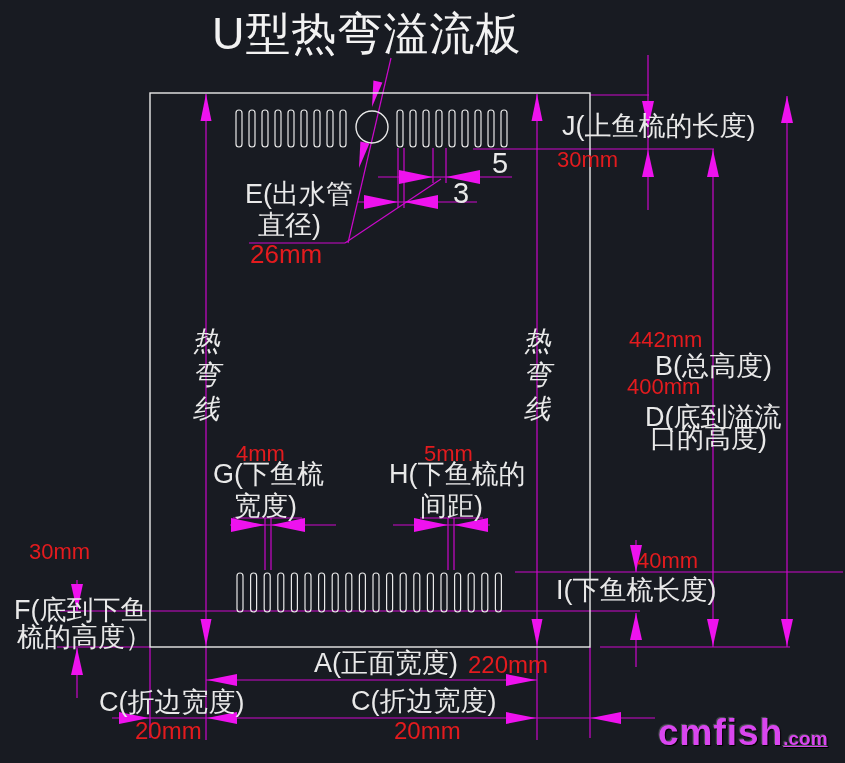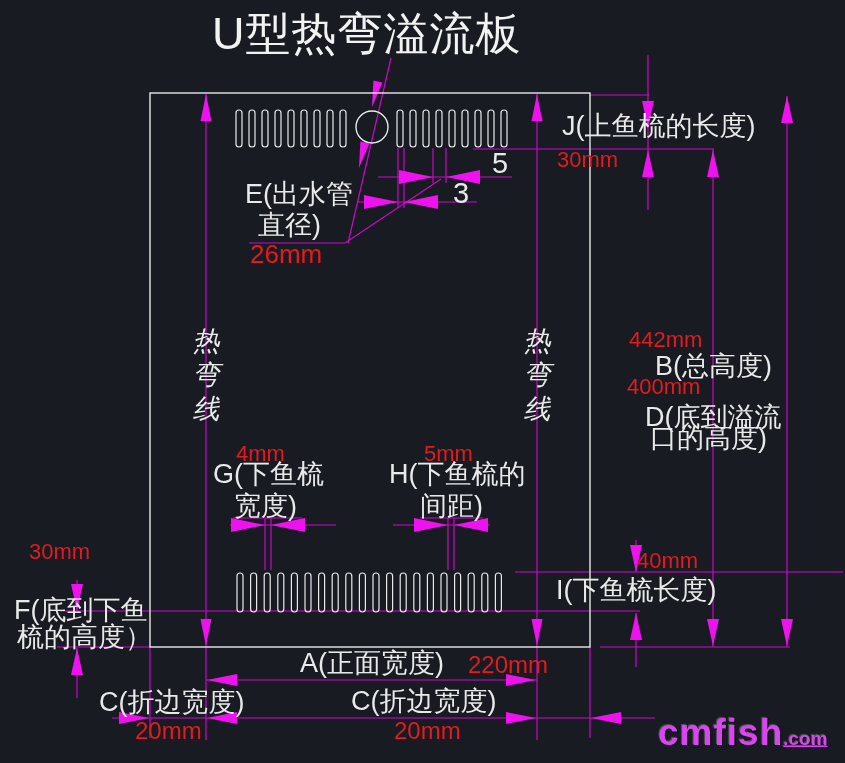--- a/index.html
+++ b/index.html
@@ -187,21 +187,21 @@
   <div class="lbl w big" style="left:389px;top:460px;">H(下鱼梳的</div>
   <div class="lbl w big" style="left:420px;top:492px;">间距)</div>
 
   <div class="lbl r val" style="left:29px;top:540px;">30mm</div>
   <div class="lbl w big" style="left:14px;top:596px;">F(底到下鱼</div>
   <div class="lbl w big" style="left:17px;top:623px;">梳的高度）</div>
 
   <div class="lbl r val" style="left:637px;top:549px;">40mm</div>
   <div class="lbl w big" style="left:556px;top:576px;text-align:center;">I(下鱼梳长度)</div>
 
-  <div class="lbl w big" style="left:300px;top:649px;">A(正面宽度)</div>
+  <div class="lbl w big" style="left:314px;top:649px;">A(正面宽度)</div>
   <div class="lbl r val24" style="left:468px;top:652px;">220mm</div>
 
   <div class="lbl w big" style="left:99px;top:688px;">C(折边宽度)</div>
   <div class="lbl r val24" style="left:135px;top:718px;">20mm</div>
   <div class="lbl w big" style="left:351px;top:687px;">C(折边宽度)</div>
   <div class="lbl r val24" style="left:394px;top:718px;">20mm</div>
 
   <div class="wm">
     <span class="site">cmfish</span><span class="tld">.com</span>
   </div>

